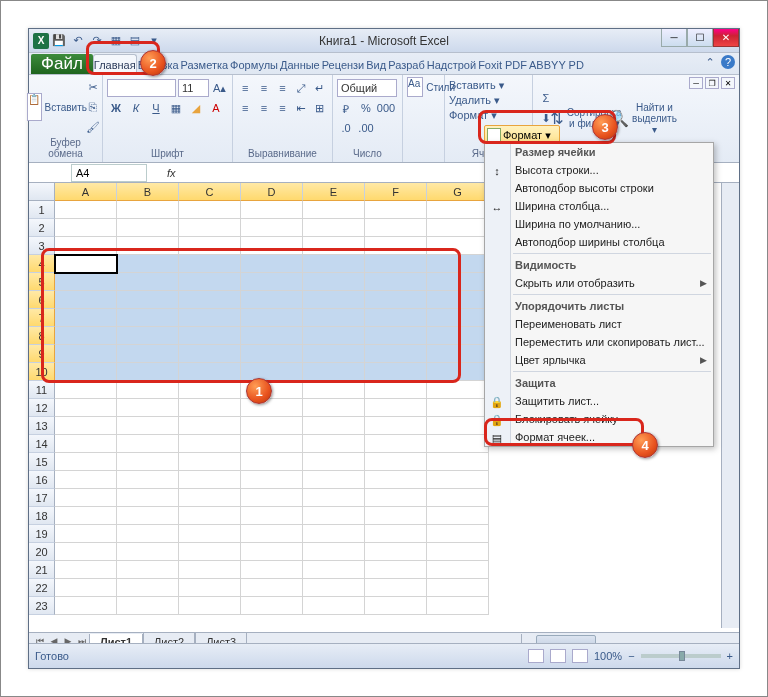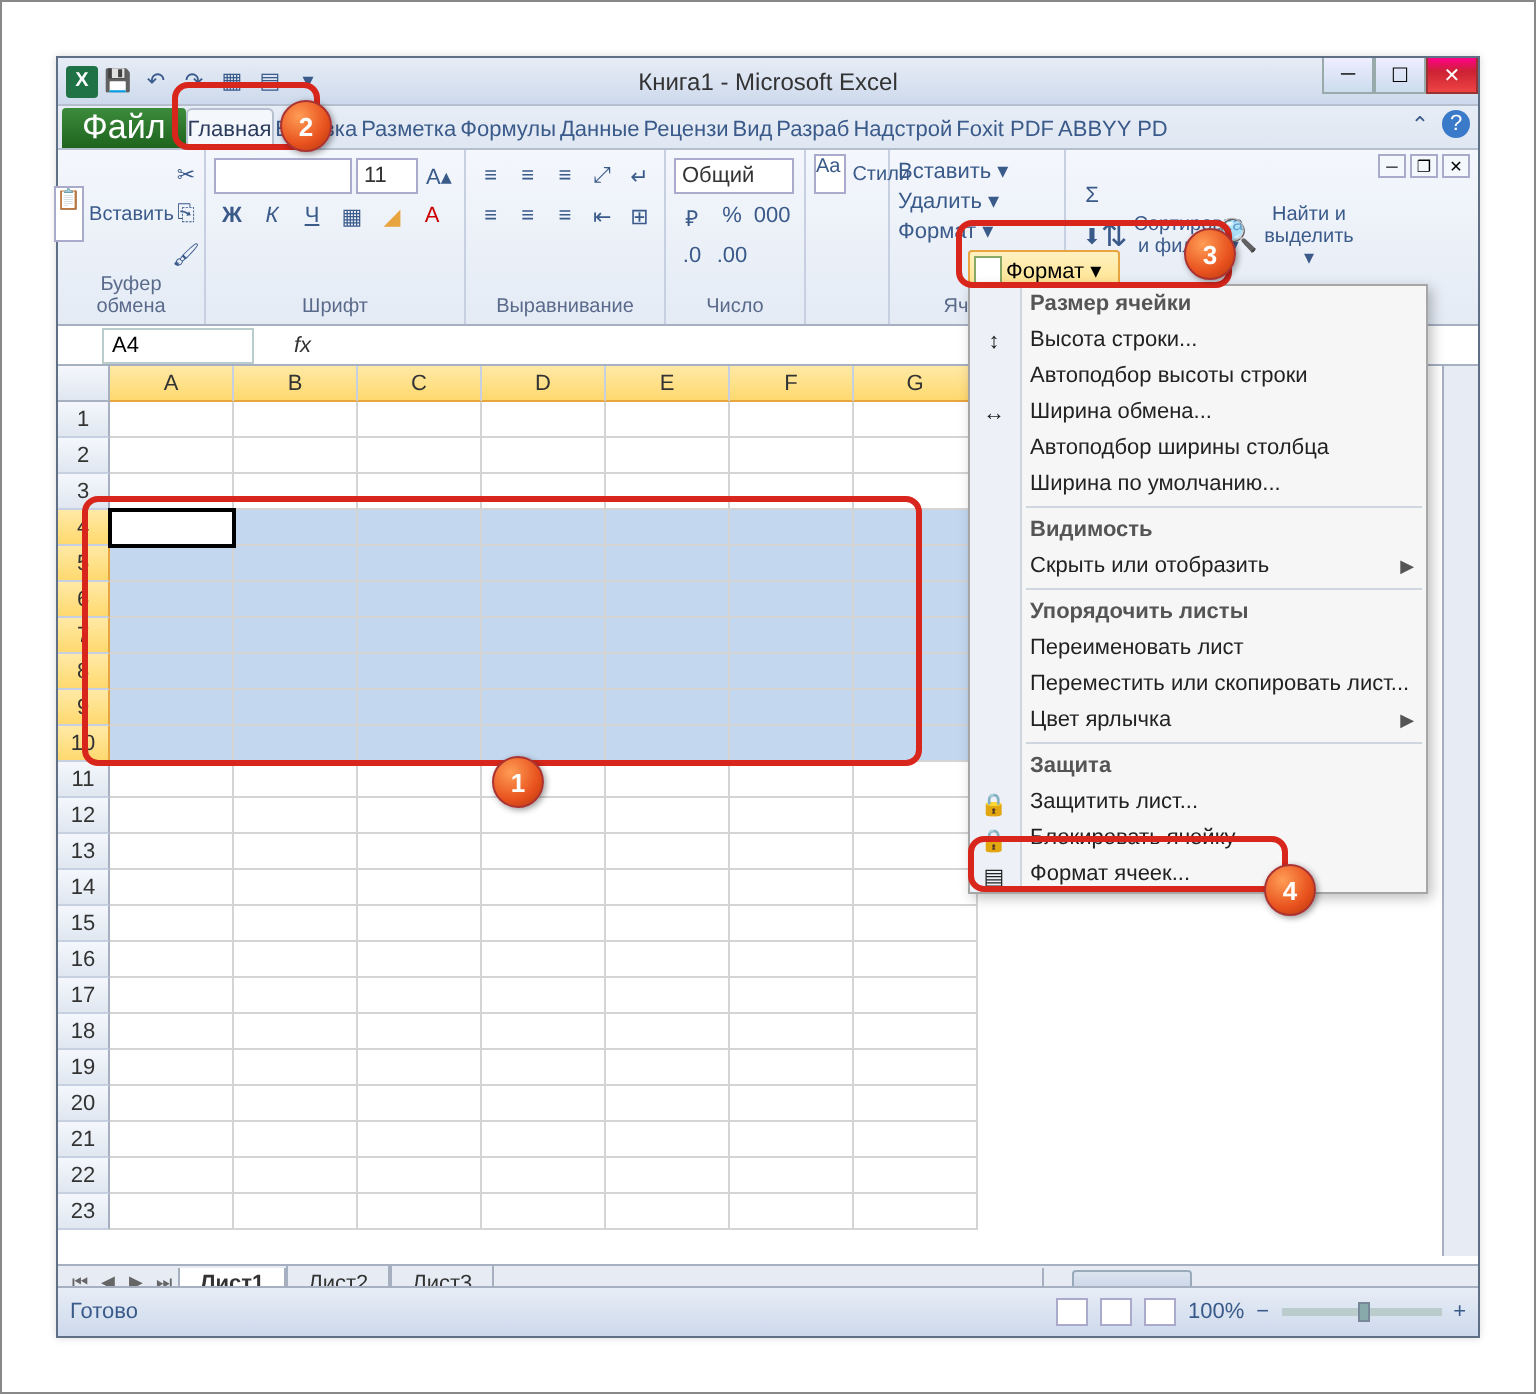--- a/index.html
+++ b/index.html
@@ -26,21 +26,21 @@
 .grp-label{font-size:10px;color:#5a6a8a;text-align:center;padding-bottom:1px}
 .large-btn{display:flex;flex-direction:row;align-items:center;justify-content:center;width:48px;font-size:10px;color:#3a5a8a;gap:3px}
 .icon-box{width:20px;height:20px;border:1px solid #aac;background:#fff}
 .icon-big{width:28px;height:28px;border:1px solid #aac;background:#fff}
 .small-btns{display:flex;flex-direction:column;gap:2px;justify-content:center}
 .sb{width:18px;height:18px;display:flex;align-items:center;justify-content:center;font-size:11px;color:#3a5a8a}
 .combo{height:18px;border:1px solid #aac;background:#fff;font-size:11px;display:flex;align-items:center;padding:0 3px;color:#333}
 .fontgrp{display:flex;flex-direction:column;gap:2px;padding:2px 0}
 .row{display:flex;gap:2px;align-items:center}
 .namebox{height:20px;background:#fff;border-bottom:1px solid #a6b0c0;display:flex;align-items:center}
-.nb-cell{width:76px;height:18px;border:1px solid #bcc;margin-left:22px;background:#fff;font-size:11px;padding:0 4px;display:flex;align-items:center}
+.nb-cell{width:76px;height:18px;border:1px solid #bcc;margin-left:42px;background:#fff;font-size:11px;padding:0 4px;display:flex;align-items:center}
 .nb-sep{width:16px}
 .fx{font-size:11px;font-style:italic;color:#333;padding:0 4px}
 .grid-area{position:relative;height:445px;overflow:hidden}
 .corner{position:absolute;left:0;top:0;width:26px;height:18px;background:linear-gradient(#f4f7fc,#e0e7f1);border-right:1px solid #a6b0c0;border-bottom:1px solid #a6b0c0}
 .col-headers{position:absolute;left:26px;top:0;height:18px;display:flex}
 .ch{width:62px;height:18px;background:linear-gradient(#f4f7fc,#e0e7f1);border-right:1px solid #c6d0e0;border-bottom:1px solid #a6b0c0;font-size:11px;display:flex;align-items:center;justify-content:center;color:#333}
 .ch.sel{background:linear-gradient(#ffe9a6,#ffd96e);border-bottom-color:#e8a43e}
 .row-headers{position:absolute;left:0;top:18px;width:26px}
 .rh{height:18px;background:linear-gradient(#f4f7fc,#e0e7f1);border-right:1px solid #a6b0c0;border-bottom:1px solid #c6d0e0;font-size:11px;display:flex;align-items:center;justify-content:center;color:#333}
 .rh.sel{background:linear-gradient(#ffe9a6,#ffd96e);border-right-color:#e8a43e}
@@ -528,23 +528,23 @@
 <div class="format-hl">
   <div class="ic"></div>
   <span>Формат ▾</span>
 </div>
 
 <div class="menu">
   <div class="menu-left"></div>
   <div class="menu-hdr">Размер ячейки</div>
   <div class="menu-item"><span class="menu-icon">↕</span><span>Высота строки...</span></div>
   <div class="menu-item"><span>Автоподбор высоты строки</span></div>
-  <div class="menu-item"><span class="menu-icon">↔</span><span>Ширина обмена...</span></div>
+  <div class="menu-item"><span class="menu-icon">↔</span><span>Ширина столбца...</span></div>
+  <div class="menu-item"><span>Ширина по умолчанию...</span></div>
   <div class="menu-item"><span>Автоподбор ширины столбца</span></div>
-  <div class="menu-item"><span>Ширина по умолчанию...</span></div>
   <div class="menu-sep"></div>
   <div class="menu-hdr">Видимость</div>
   <div class="menu-item"><span>Скрыть или отобразить</span><span class="menu-arrow">▶</span></div>
   <div class="menu-sep"></div>
   <div class="menu-hdr">Упорядочить листы</div>
   <div class="menu-item"><span>Переименовать лист</span></div>
   <div class="menu-item"><span>Переместить или скопировать лист...</span></div>
   <div class="menu-item"><span>Цвет ярлычка</span><span class="menu-arrow">▶</span></div>
   <div class="menu-sep"></div>
   <div class="menu-hdr">Защита</div>

